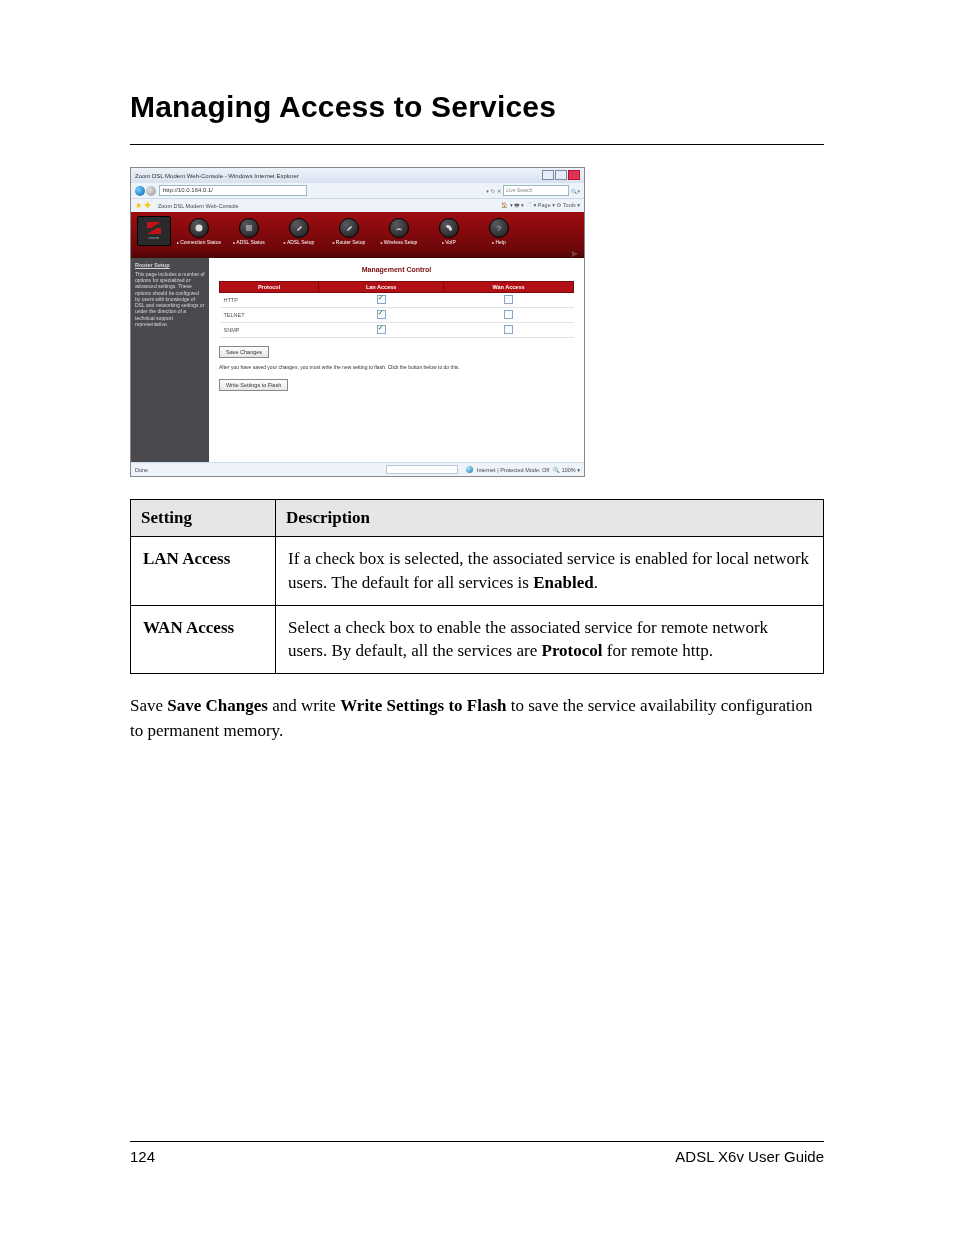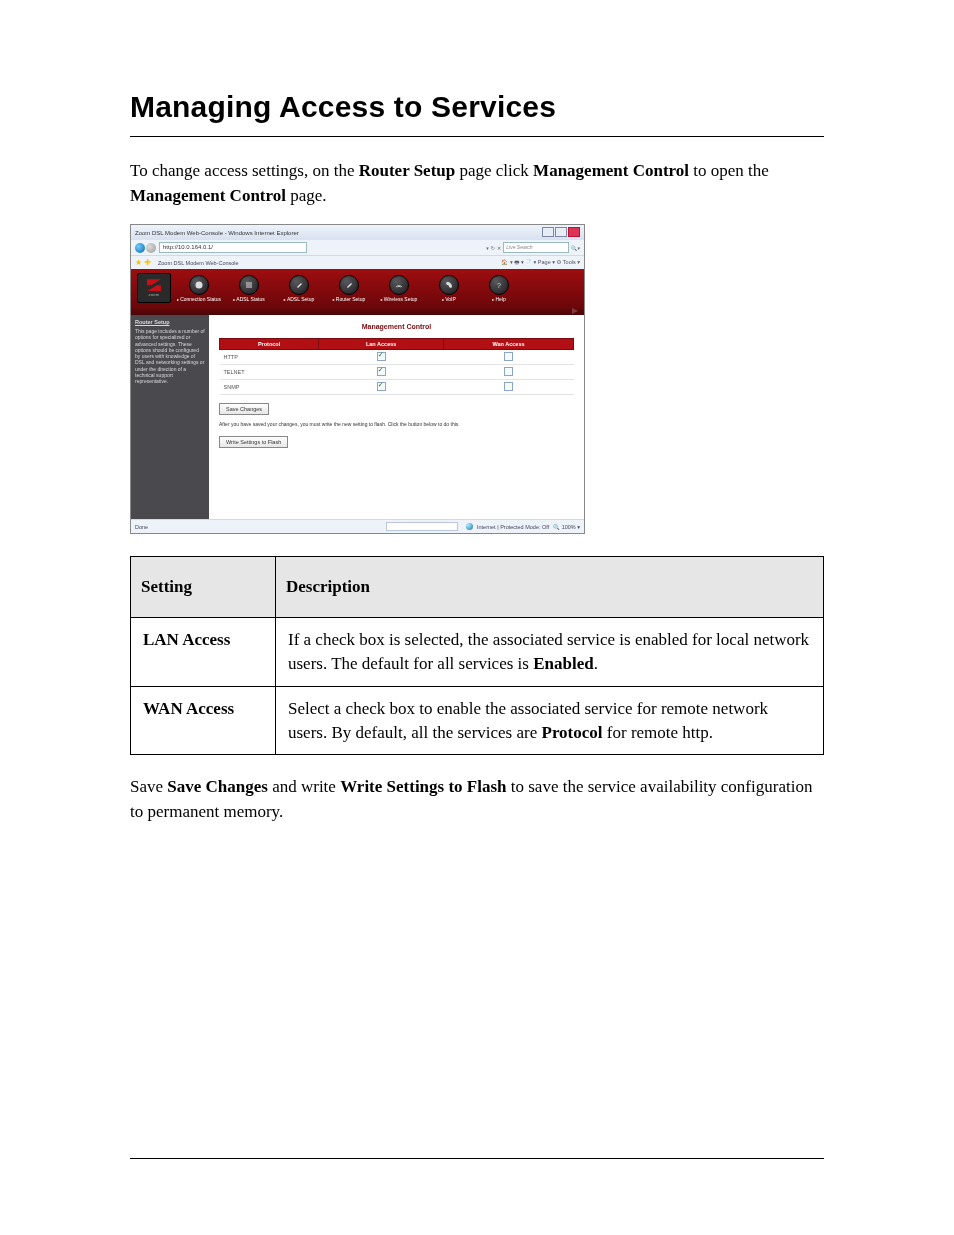--- a/index.html
+++ b/index.html
@@ -1,18 +1,18 @@
 <!DOCTYPE html>
 <html><head>
 <meta charset="utf-8">
 <style>
   html,body{margin:0;padding:0;background:#fff;}
   body{font-family:Georgia,"Times New Roman",serif;color:#000;}
   .page{width:954px;height:1235px;position:relative;box-sizing:border-box;padding:90px 130px 60px 130px;}
-  h1{font-family:"Arial Black","Helvetica Neue",Arial,sans-serif;font-weight:900;font-size:30px;margin:0 0 12px 0;letter-spacing:.2px;}
+  h1{font-family:"Arial Black","Helvetica Neue",Arial,sans-serif;font-weight:900;font-size:30px;margin:0 0 20px 0;letter-spacing:.2px;}
   .rule{border:none;border-top:1.5px solid #000;margin:0 0 22px 0;}
   .para{font-size:17px;line-height:1.45;margin:0 0 16px 0;}
   b{font-weight:bold;}
 
   
   .shot{width:455px;height:310px;border:1px solid #888;box-sizing:border-box;margin:10px 0 22px 0;font-family:Arial,sans-serif;display:flex;flex-direction:column;background:#d4dbe7;}
   .ie-t{background:linear-gradient(#eef3fa,#d7e1f0);font-size:6px;color:#333;padding:2px 4px;display:flex;justify-content:space-between;align-items:center;}
   .ie-t .winbtns span{display:inline-block;width:10px;height:8px;border:1px solid #7a8aa5;margin-left:1px;background:#e7edf7;}
   .ie-t .winbtns .cl{background:#d35;border-color:#b13;}
   .ie-a{background:#eef3fa;padding:2px 4px;display:flex;align-items:center;gap:3px;font-size:6px;color:#333;}
@@ -57,39 +57,36 @@
   .btn{margin-top:8px;display:inline-block;border:1px solid #888;background:linear-gradient(#fefefe,#e7e7e7);font-size:5.5px;padding:2px 6px;color:#333;}
   .note{font-size:5px;color:#333;margin-top:6px;line-height:1.3;}
 
   .ie-s{background:#eef3fa;border-top:1px solid #cfd9ea;font-size:5.5px;color:#445;padding:2px 4px;display:flex;justify-content:space-between;align-items:center;}
   .ie-s .prog{width:70px;height:7px;border:1px solid #b9c6dc;background:#fff;margin-right:4px;}
   .ie-s .r{display:flex;align-items:center;gap:4px;}
   .ie-s .glb{width:7px;height:7px;border-radius:50%;background:radial-gradient(circle at 30% 30%,#aef,#27a);display:inline-block;}
 
   
   table.settings{width:100%;border-collapse:collapse;border:1px solid #000;margin:10px 0 20px 0;font-size:17px;}
-  table.settings th{background:#e6e6e6;text-align:left;font-family:Georgia,serif;font-weight:bold;padding:20px 10px;border:1px solid #000;}
+  table.settings th{background:#e6e6e6;text-align:left;font-family:Georgia,serif;font-weight:bold;padding:8px 10px;border:1px solid #000;}
   table.settings td{padding:10px 12px;border:1px solid #000;vertical-align:top;line-height:1.4;}
   table.settings td.s{font-weight:bold;width:120px;}
 
   .footer{position:absolute;left:130px;right:130px;bottom:70px;}
   .frule{border:none;border-top:1.5px solid #000;margin:0 0 6px 0;}
   .frow{display:flex;justify-content:space-between;font-family:Arial,Helvetica,sans-serif;font-size:15px;}
 </style>
 </head>
 <body>
 
 <div class="page">
 
   <h1>Managing Access to Services</h1>
   <hr class="rule">
 
-  <p class="para">
-    <span>To change access settings, on the </span><b>Router Setup</b><span> page click </span><b>Management Control</b><span> to open the </span><b>Management Control</b><span> page.</span>
-  </p>
 
   <div class="shot">
     <div class="ie-t">
       <span>Zoom DSL Modem Web-Console - Windows Internet Explorer</span>
       <span class="winbtns"><span></span><span></span><span class="cl"></span></span>
     </div>
     <div class="ie-a">
       <span class="nav">
           <span class="bk"></span>
           <span class="fw"></span>
@@ -244,15 +241,19 @@
     </tr>
   </tbody>
     </table>
 
   <p class="para">
     <span>Save </span><b>Save Changes</b><span> and write </span><b>Write Settings to Flash</b><span> to save the service availability configuration to permanent memory.</span>
   </p>
 
   <div class="footer">
     <hr class="frule">
+    <div class="frow">
+      <span>124</span>
+      <span>ADSL X6v User Guide</span>
+    </div>
   </div>
 
 </div>
 
 </body></html>

